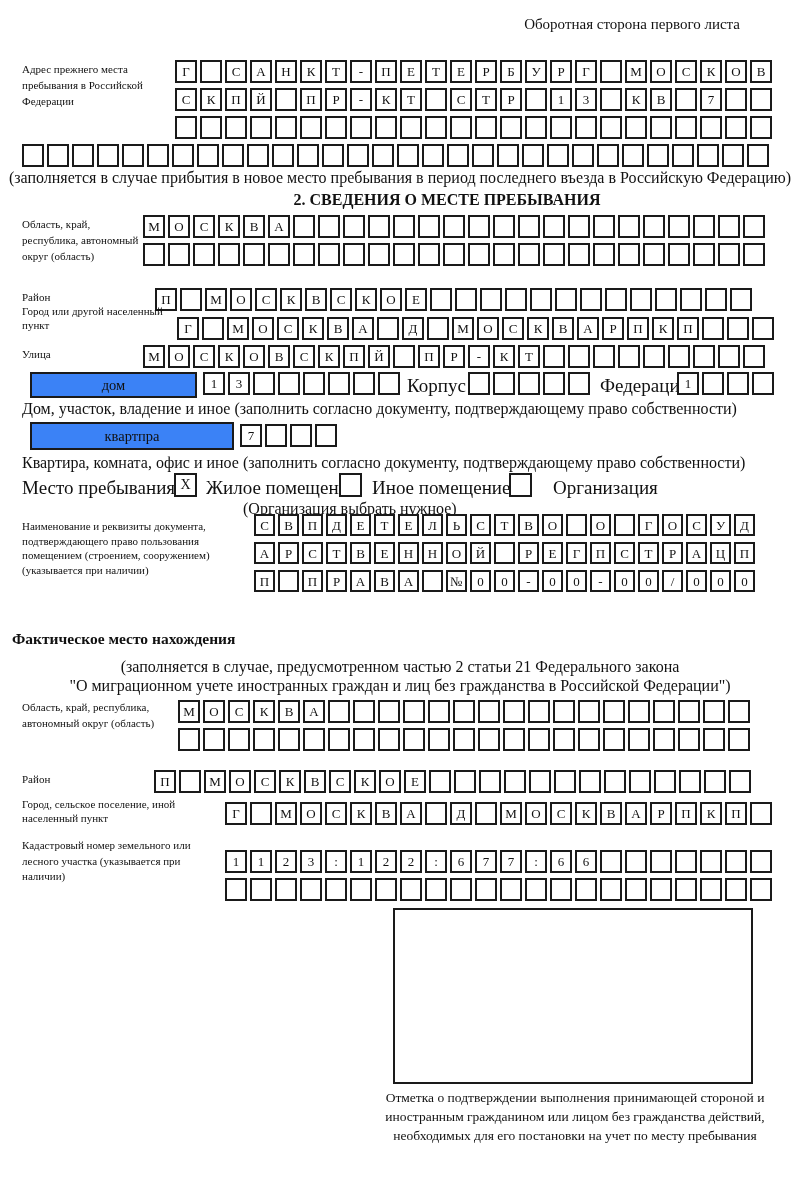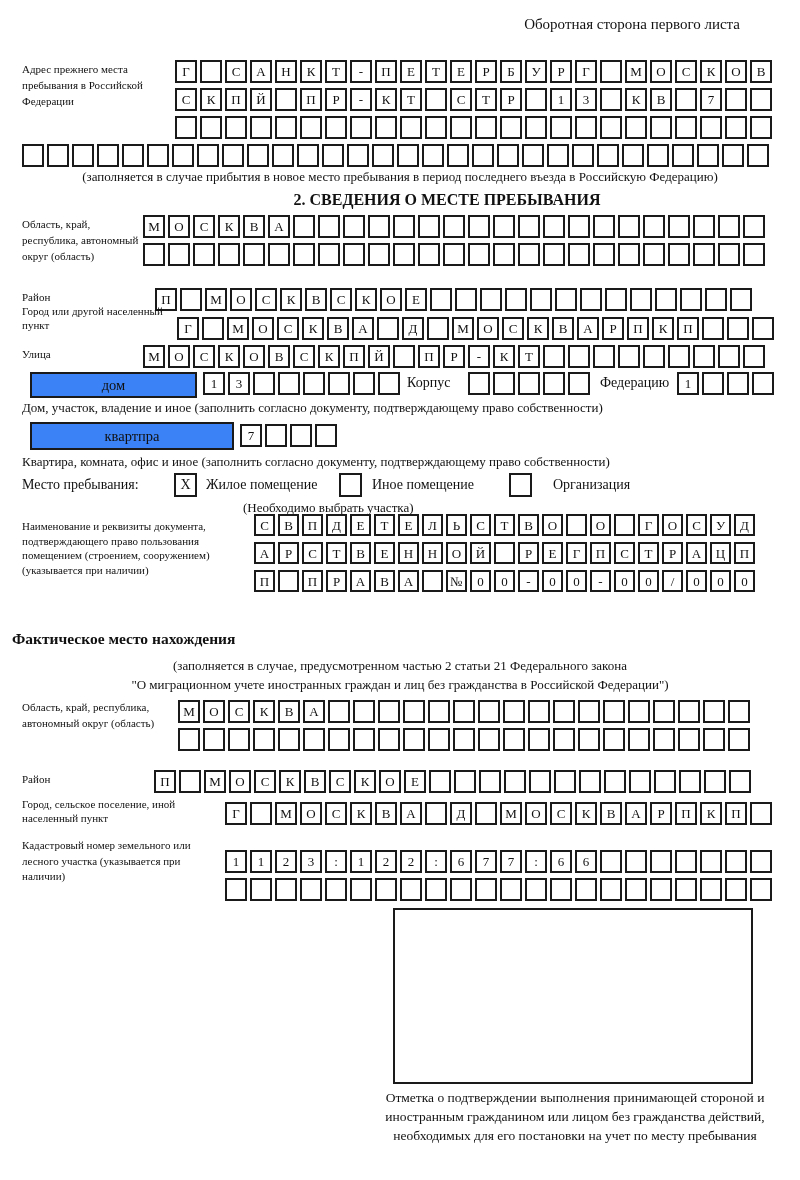--- a/index.html
+++ b/index.html
@@ -3,37 +3,37 @@
 <meta charset="utf-8">
 <style>
   html,body{margin:0;padding:0;background:#fff;}
   .page{
     position:relative;width:800px;height:1180px;background:#fff;
     font-family:"Liberation Serif","DejaVu Serif",serif;color:#111;overflow:hidden;
   }
   .abs{position:absolute;}
   .corner{position:absolute;top:16px;right:60px;font-size:15px;}
   .lbl{position:absolute;font-size:11px;line-height:1.45;}
-  .cap{position:absolute;font-size:13px;}
+  .cap{position:absolute;font-size:16px;}
   .cap.center{left:0;width:100%;text-align:center;}
   .heading{position:absolute;left:0;width:100%;text-align:center;font-weight:bold;font-size:16px;padding-left:47px;}
   .subheading{position:absolute;left:0;width:100%;text-align:left;font-weight:bold;font-size:15.5px;margin-left:12px;}
   .cells{position:absolute;display:flex;gap:3px;}
   .cell{
     width:18px;height:19px;border:2px solid #1a1a1a;flex:0 0 auto;
     display:flex;align-items:center;justify-content:center;
     font-size:13px;line-height:1;background:#fff;
   }
   .cells.small{gap:3px;}
   .cells.small .cell{width:17px;height:18px;}
   .namebox{
     border:2px solid #1a1a1a;display:flex;align-items:center;justify-content:center;
     font-size:14.5px;background:#3b82f6;
   }
-  .inlinelabel{font-size:14px;}
+  .inlinelabel{font-size:19px;}
   .checkbox{
     width:19px;height:20px;border:2px solid #1a1a1a;display:flex;align-items:center;
     justify-content:center;font-size:14px;background:#fff;flex:0 0 auto;
   }
   .stampbox{position:absolute;border:2px solid #1a1a1a;background:#fff;}
   .stampcap{position:absolute;text-align:center;font-size:13.5px;line-height:1.42;}
 </style>
 </head>
 <body>
 
@@ -334,21 +334,21 @@
     </div>
   <div class="cap" style="left:22px;top:454px">Квартира, комната, офис и иное (заполнить согласно документу, подтверждающему право собственности)</div>
 
   <div class="inlinelabel abs" style="left:22px;top:477px">Место пребывания:</div>
   <span class="checkbox abs" style="left:174px;top:473px">X</span>
   <div class="inlinelabel abs" style="left:206px;top:477px">Жилое помещение</div>
   <span class="checkbox abs" style="left:339px;top:473px"></span>
   <div class="inlinelabel abs" style="left:372px;top:477px">Иное помещение</div>
   <span class="checkbox abs" style="left:509px;top:473px"></span>
   <div class="inlinelabel abs" style="left:553px;top:477px">Организация</div>
-  <div class="cap" style="left:243px;top:500px">(Необходимо выбрать участка)</div>
+  <div class="cap" style="left:243px;top:500px">(Организация выбрать нужное)</div>
 
   <div class="lbl" style="left:22px;top:519px;width:235px;line-height:1.32">Наименование и реквизиты документа, подтверждающего право пользования помещением (строением, сооружением) (указывается при наличии)</div>
   <div class="cells small" style="left:254px;top:514px">
       <span class="cell">С</span>
       <span class="cell">В</span>
       <span class="cell">П</span>
       <span class="cell">Д</span>
       <span class="cell">Е</span>
       <span class="cell">Т</span>
       <span class="cell">Е</span>

